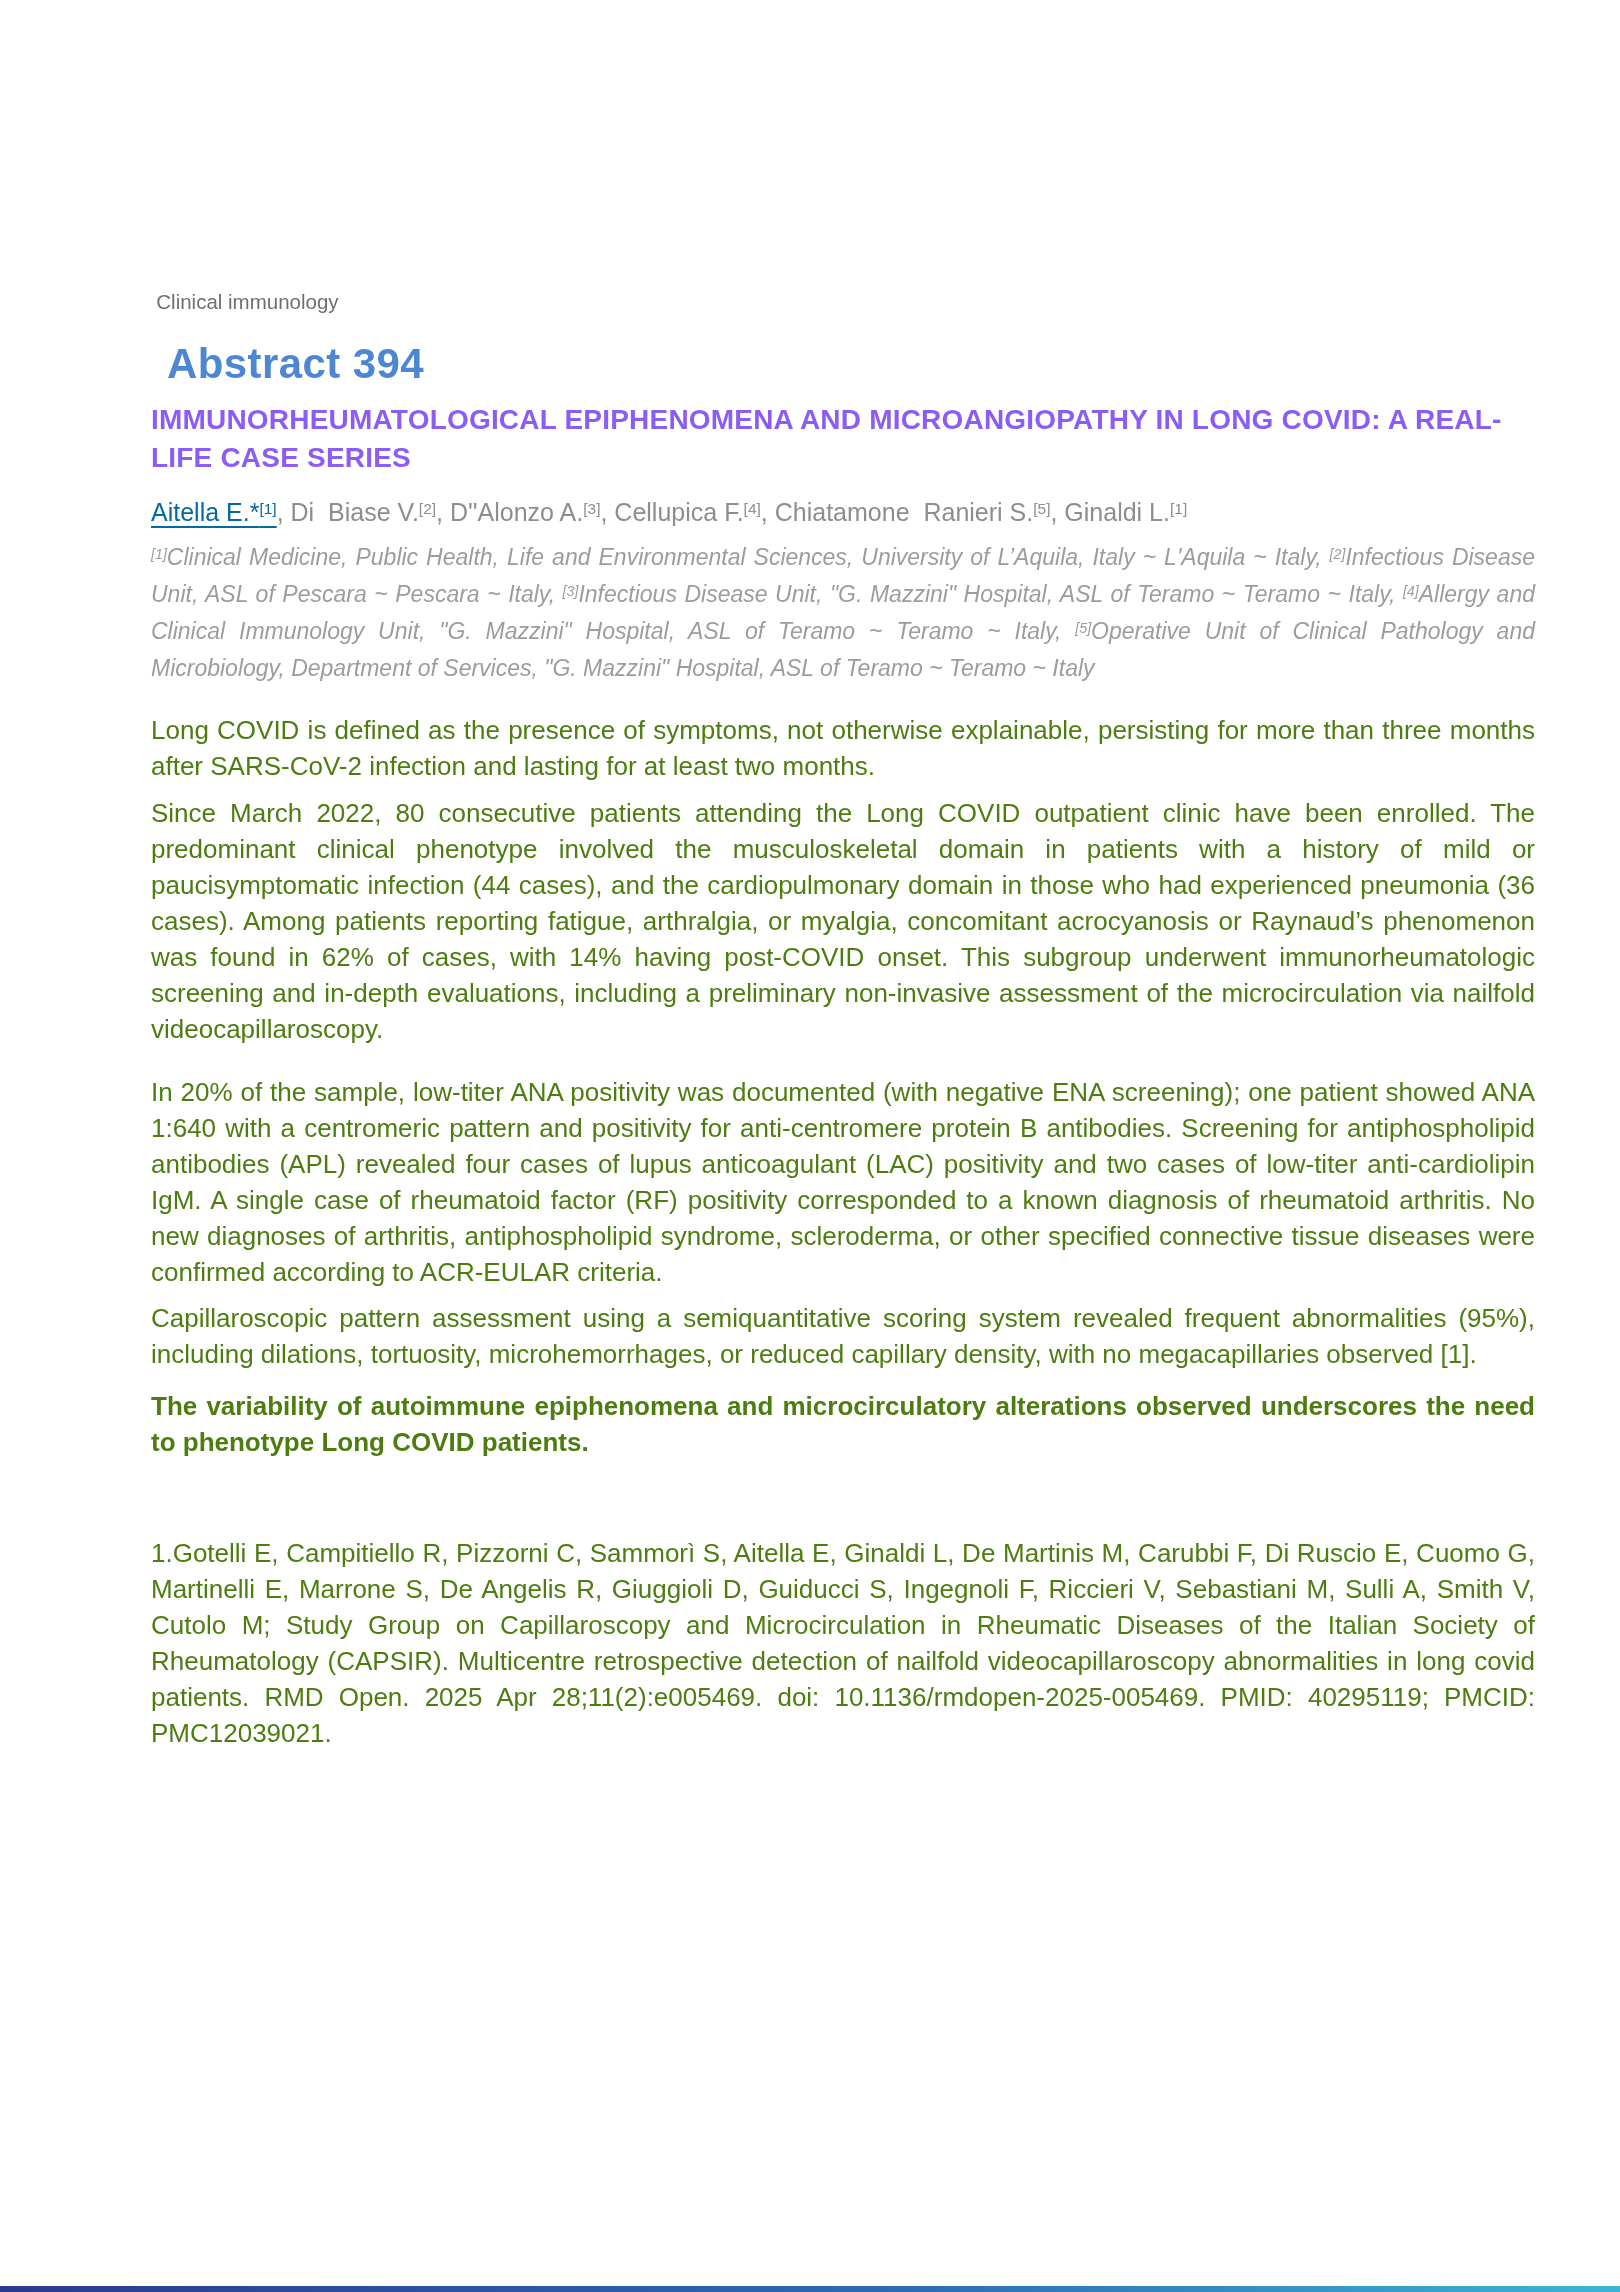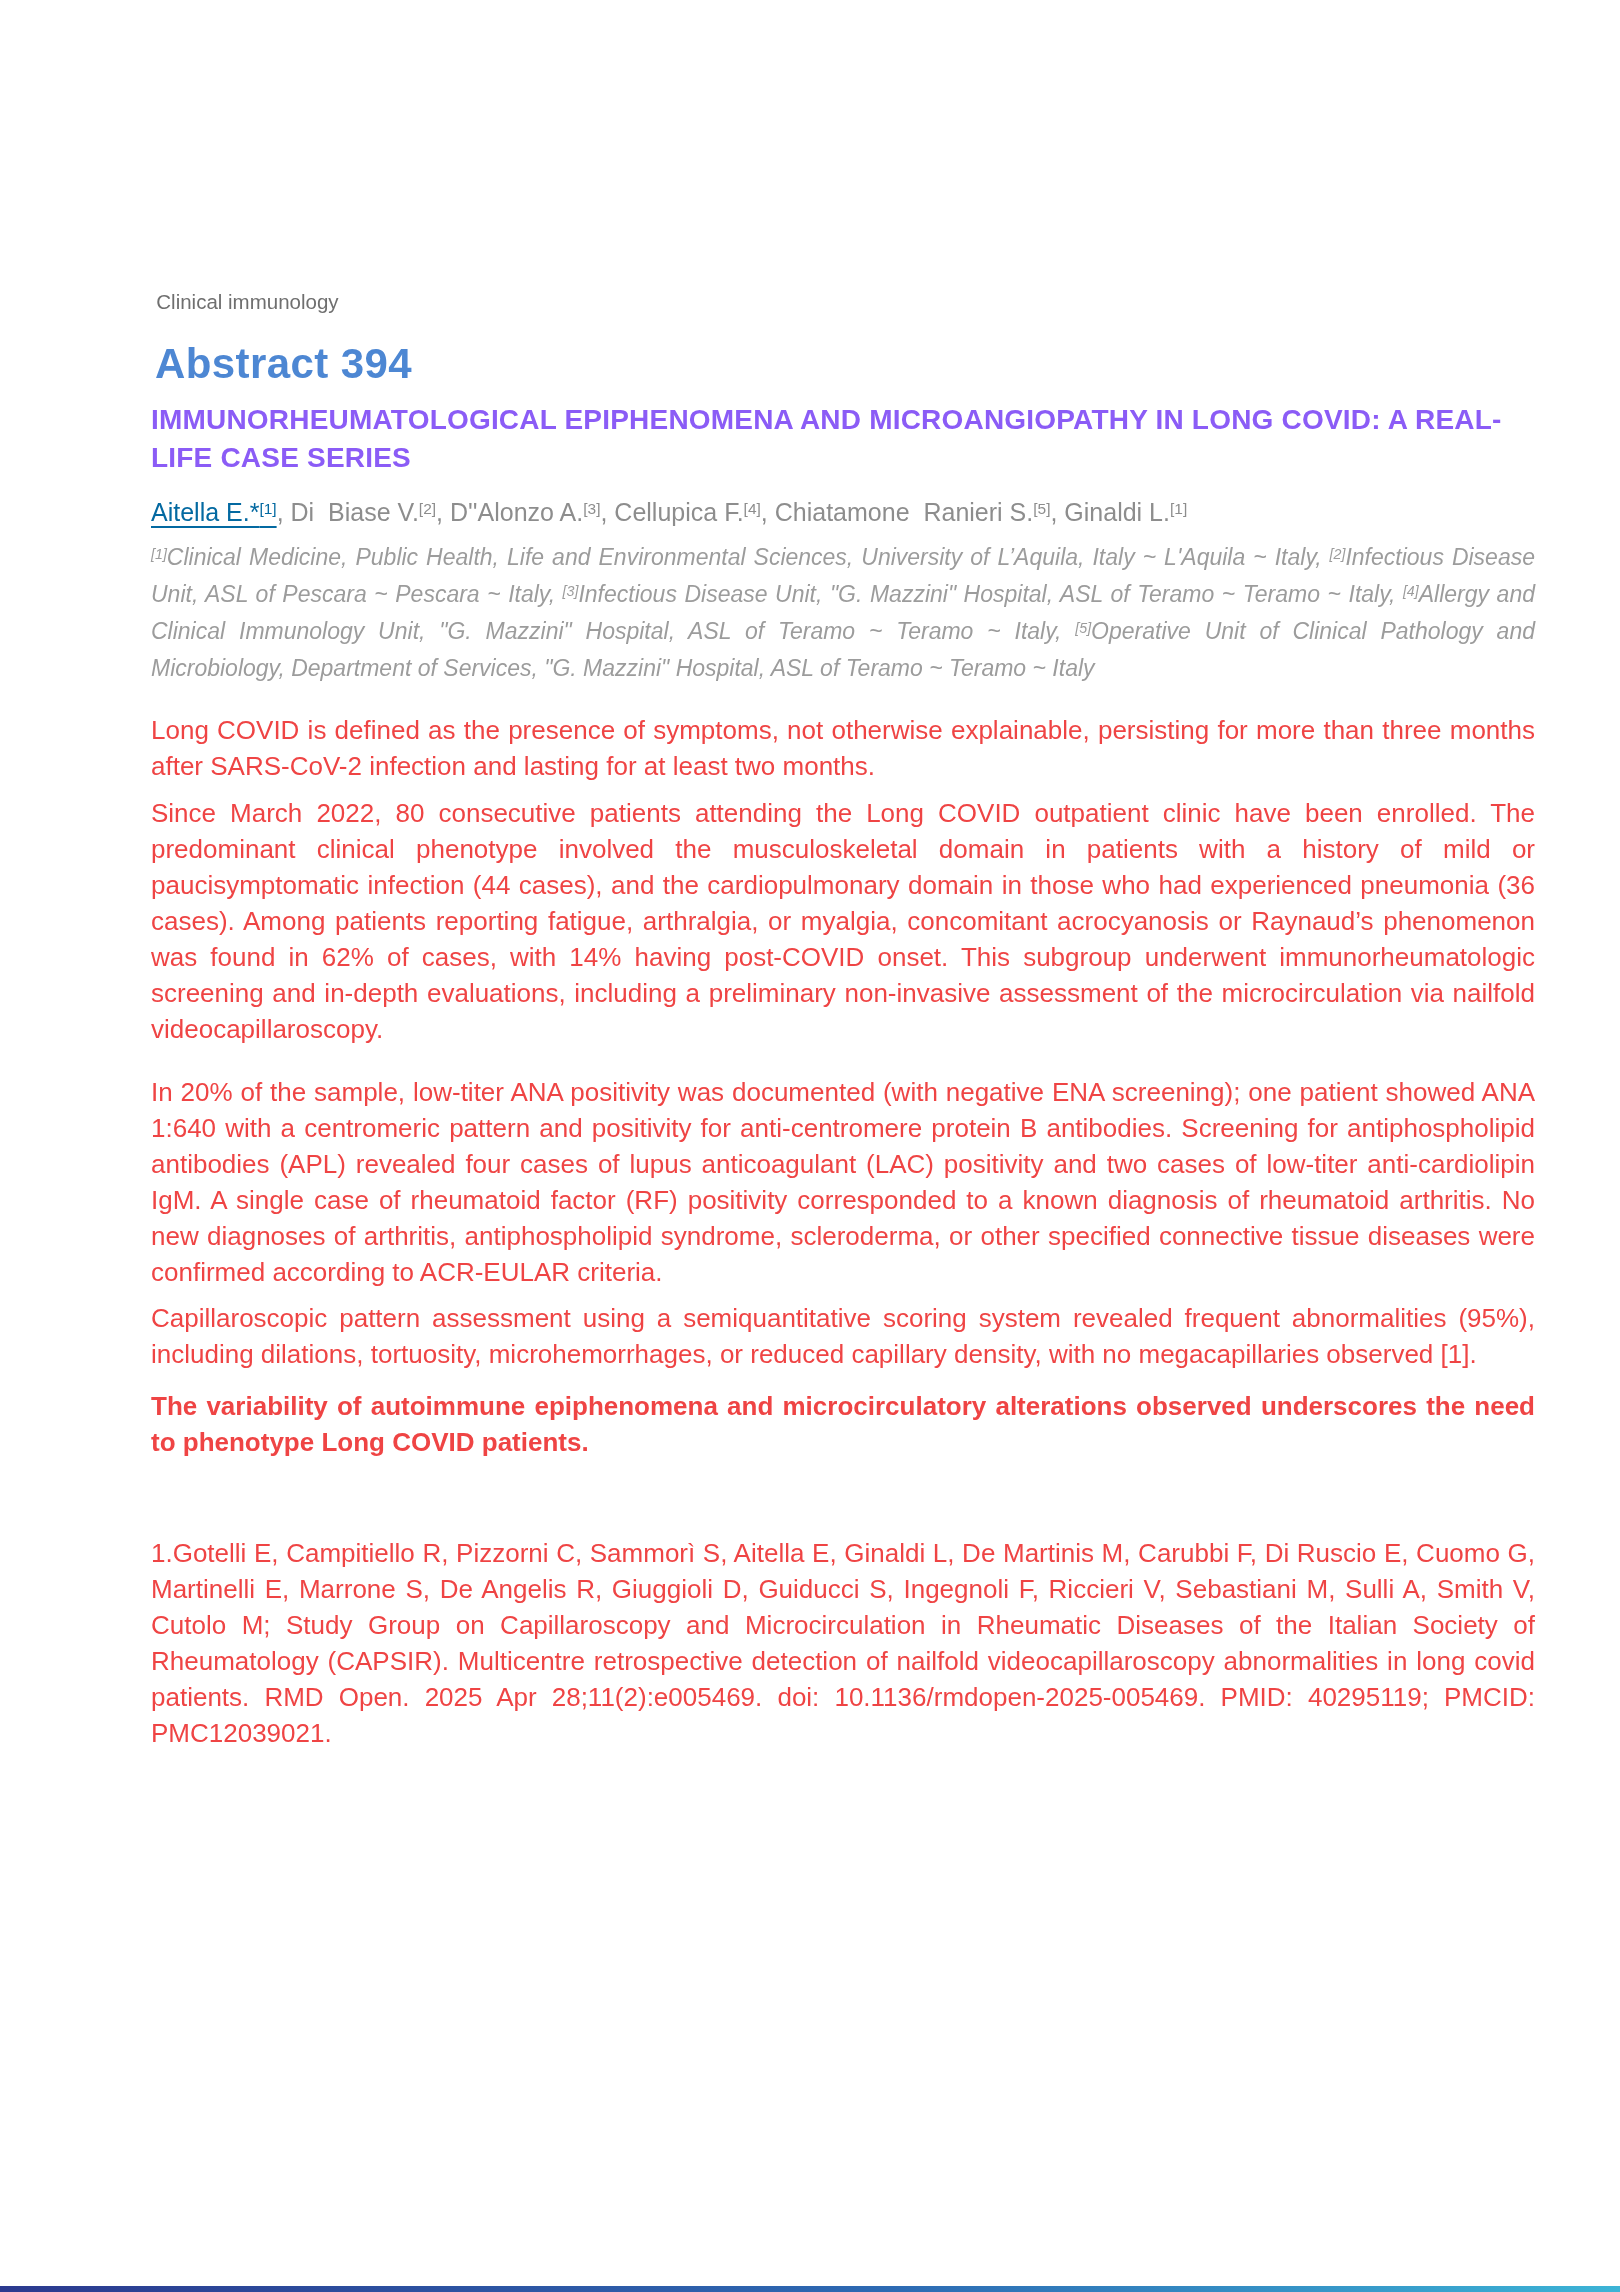--- a/index.html
+++ b/index.html
@@ -19,21 +19,21 @@
     padding: 289px 86px 0 151px;
   }
   .kicker {
     margin: 0;
     font-size: 20.5px;
     line-height: 25px;
     color: #6f6f6f;
     padding-left: 5.3px;
   }
   .abs-num {
-    margin: 27px 0 0 4px;
+    margin: 27px 0 0 16px;
     font-size: 42px;
     line-height: 46px;
     font-weight: bold;
     color: #4d87d3;
     letter-spacing: 0.4px;
   }
   .title {
     margin: 14.3px 0 0 0;
     font-size: 28px;
     line-height: 38px;
@@ -65,21 +65,21 @@
     margin: 12.5px 0 0 0;
     font-size: 23px;
     line-height: 37px;
     font-style: italic;
     color: #9c9c9c;
     text-align: justify;
   }
   .body {
     font-size: 26px;
     line-height: 36px;
-    color: #ef4444;
+    color: #4d7c0f;
     text-align: justify;
     margin: 0;
   }
   .p1 { margin-top: 25px; }
   .p2 { margin-top: 11px; }
   .p3 { margin-top: 27px; }
   .p4 { margin-top: 10px; }
   .p5 { margin-top: 16px; font-weight: bold; }
   .ref { margin-top: 75px; }
   .footer-bar {

